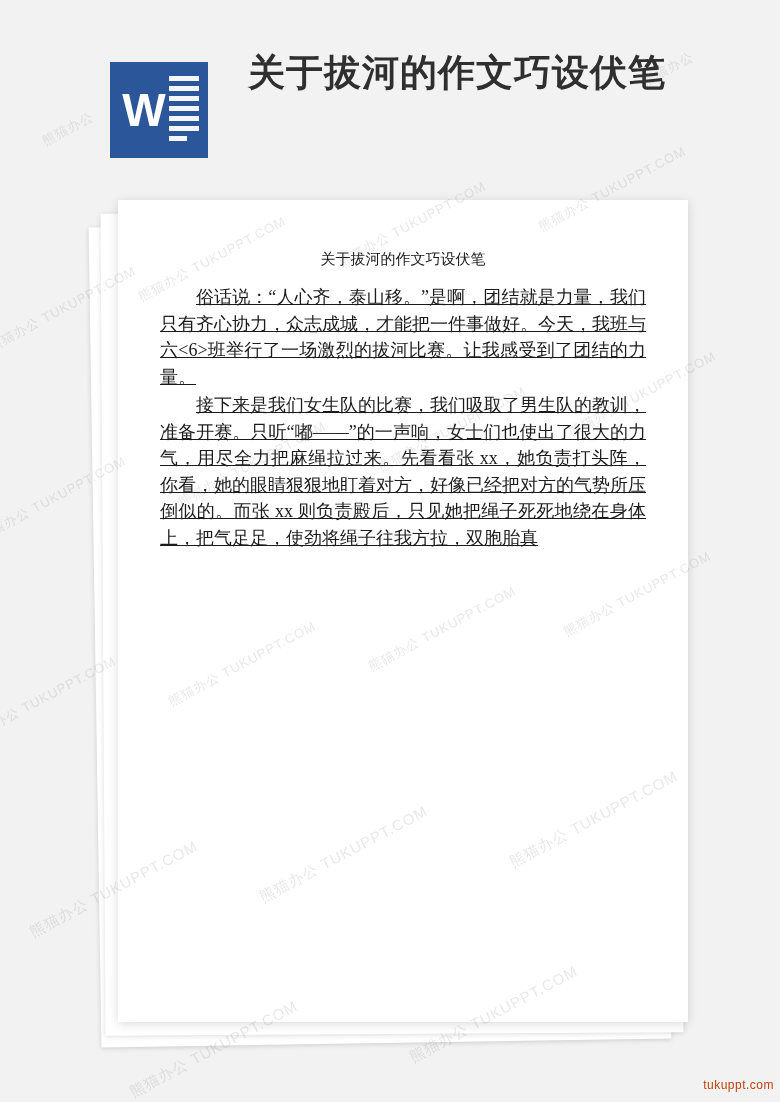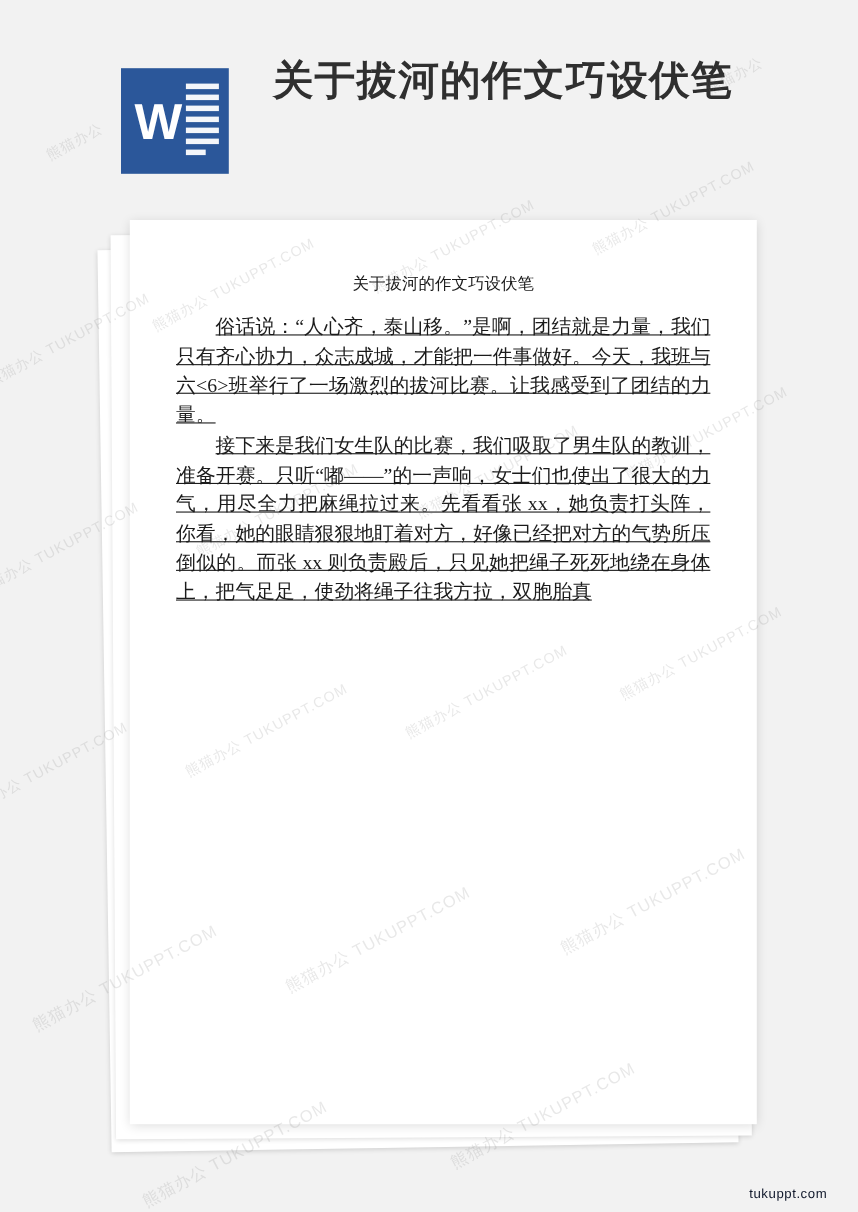--- a/index.html
+++ b/index.html
@@ -162,25 +162,25 @@
     white-space: nowrap;
     transform: rotate(-28deg);
     letter-spacing: 1px;
   }
   .wm.big {
     font-size: 15px;
   }
 
   .footer-brand {
     position: absolute;
-    right: 28px;
+    right: 6px;
     bottom: 10px;
     font-family: "Liberation Sans", sans-serif;
     font-size: 12px;
-    color: #0f172a;
+    color: #c2410c;
     letter-spacing: .5px;
   }
 </style>
 </head>
 <body>
 
 <div class="header">
   <div class="doc-icon">
     <div class="w-letter">W</div>
     <div class="lines">

